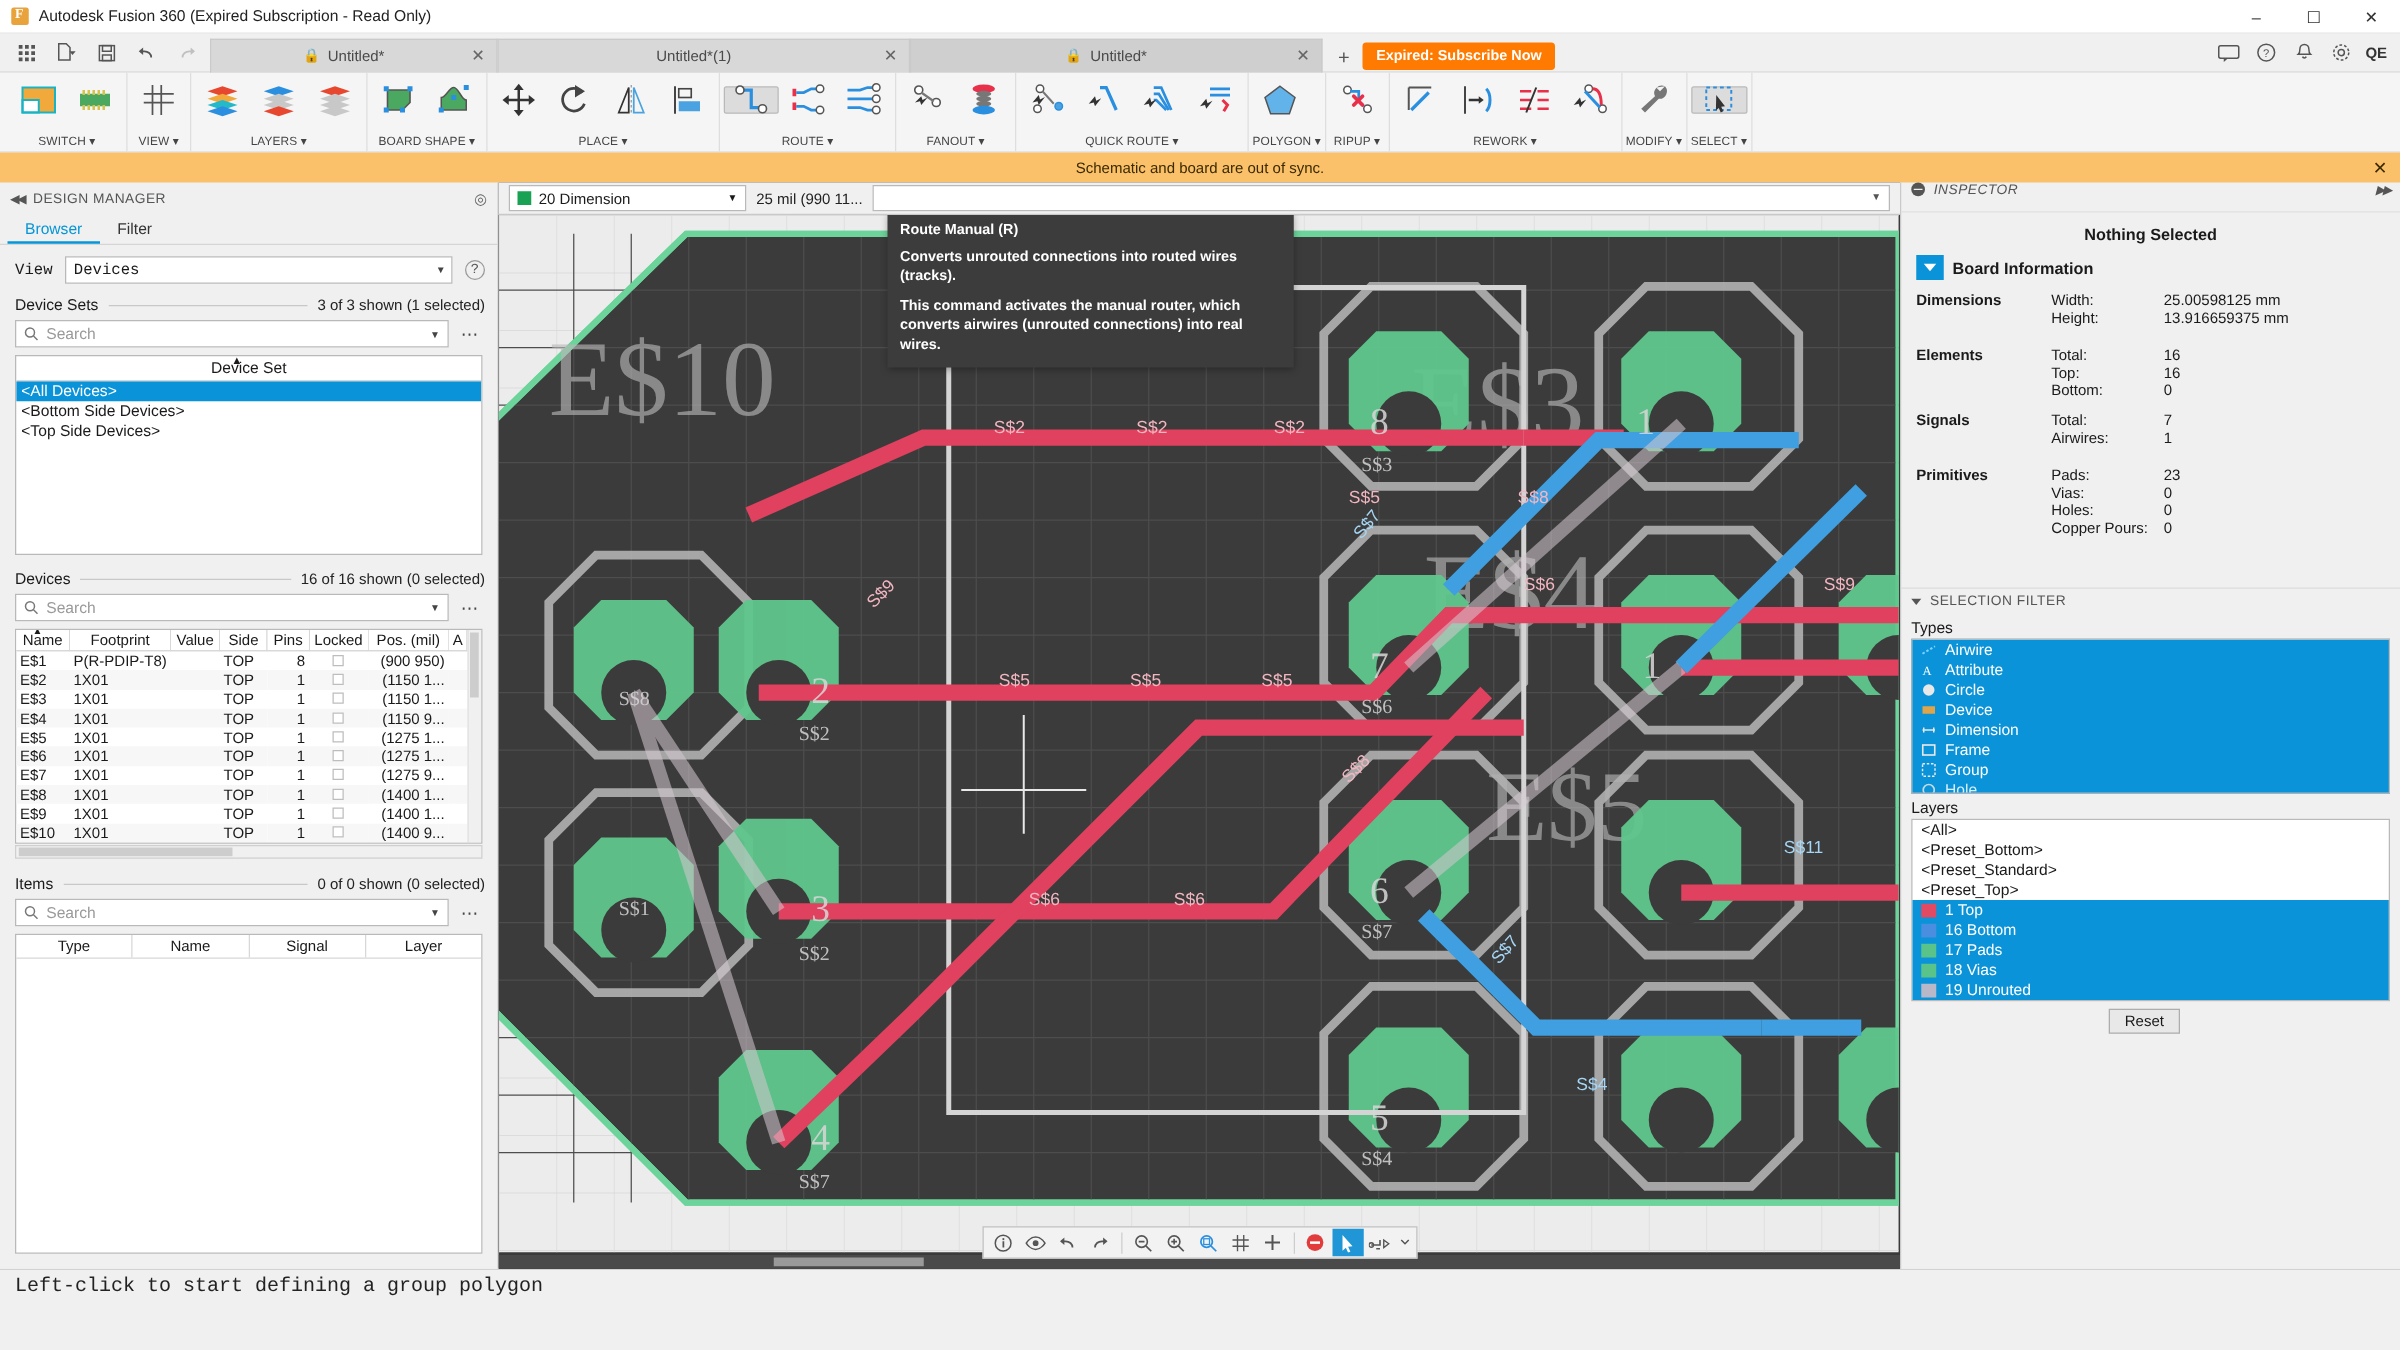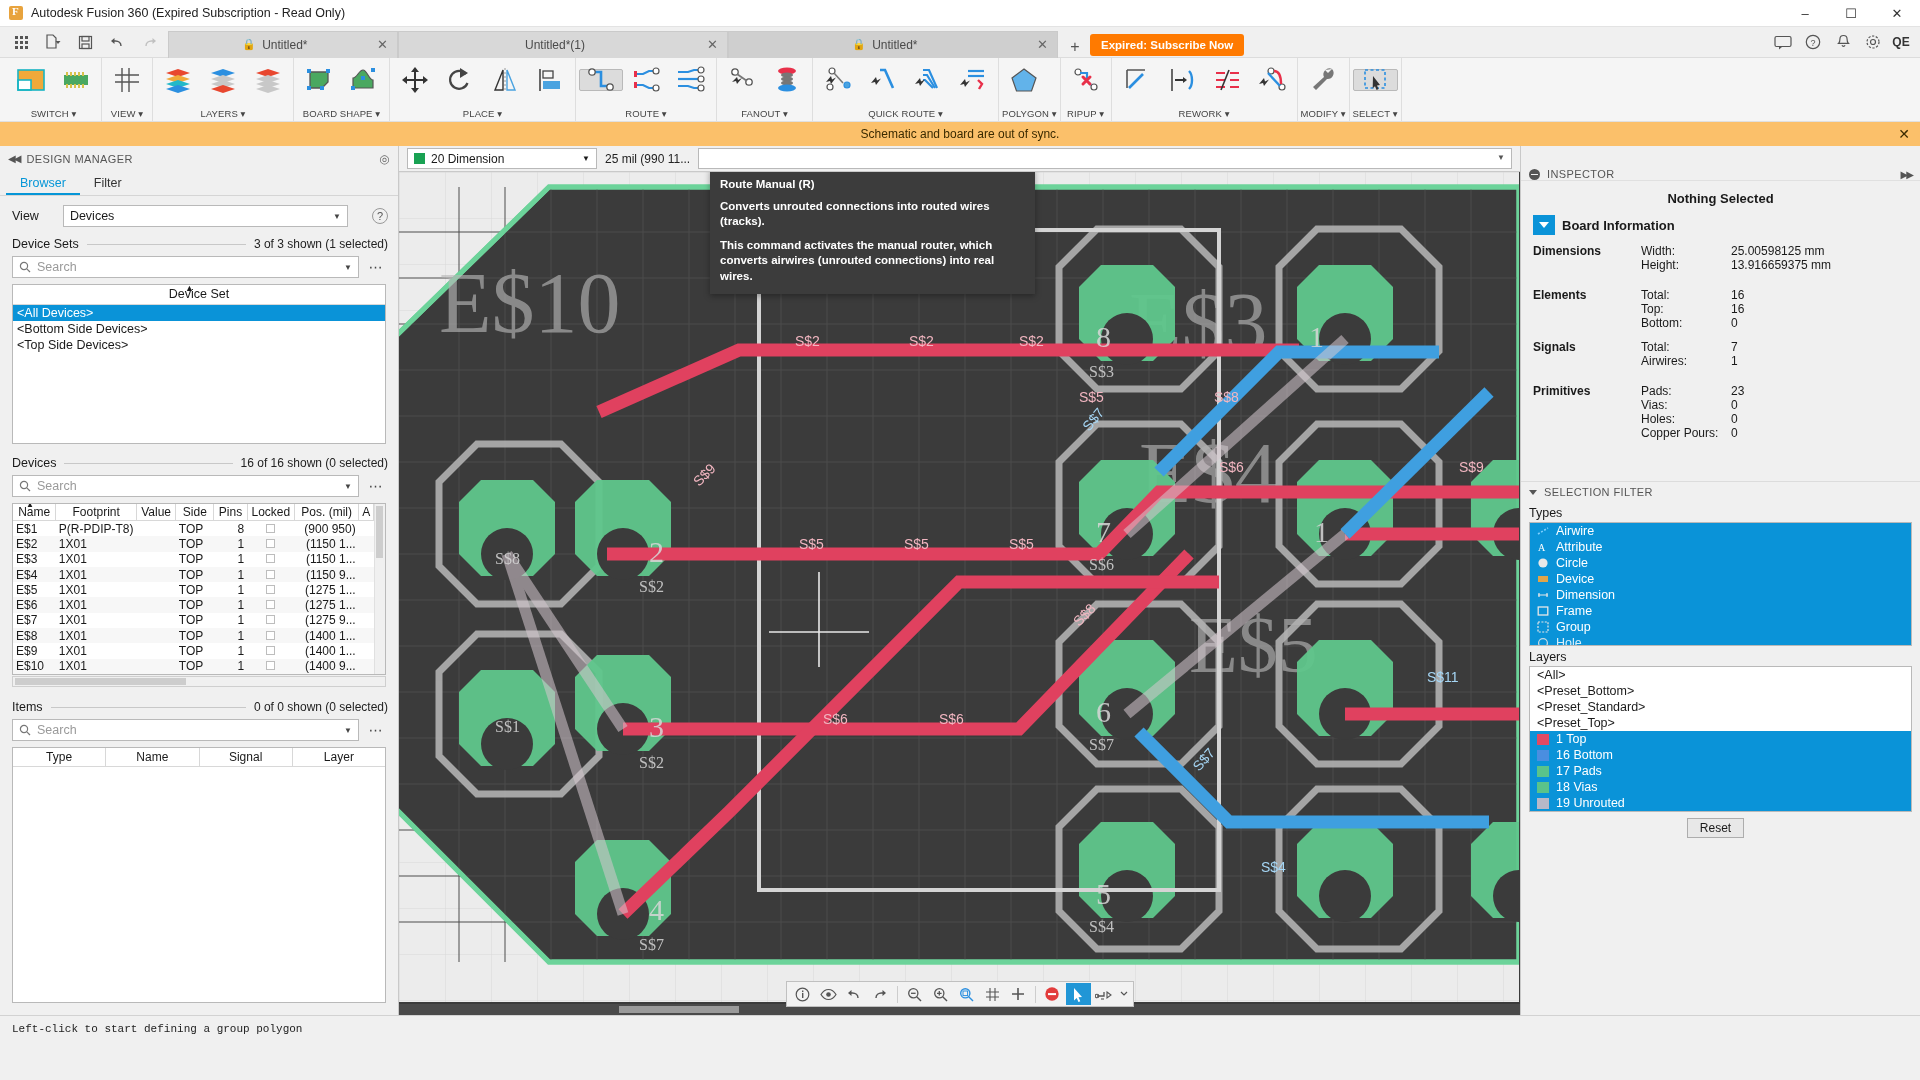--- a/index.html
+++ b/index.html
@@ -121,21 +121,21 @@
   }
   .dm-header .collapse { font-size:10px; color:#555; letter-spacing:-2px; }
   .dm-header .dot-right { margin-left:auto; font-size:12px; color:#666; }
   .dm-tabs { display:flex; height:25px; padding-left:6px; border-bottom:1px solid #d5d5d5; }
   .dm-tab {
     padding:0 14px; font-size:12.5px; color:#333; display:flex; align-items:center;
     position:relative;
   }
   .dm-tab.active { color:#0696d7; }
   .dm-tab.active::after{ content:""; position:absolute; left:0; right:0; bottom:0; height:2px; background:#0696d7;}
-  .view-row { display:flex; align-items:center; gap:24px; padding:9px 10px 6px 12px; }
+  .view-row { display:flex; align-items:center; gap:10px; padding:9px 10px 6px 12px;font-family:Liberation Mono, monospace; }
   .view-row .lbl { font-size:12.5px; }
   .sel {
     flex:1; height:22px; background:#fff; border:1px solid #b9b9b9;
     display:flex; align-items:center; padding:0 6px; font-size:12.5px; position:relative;
   }
   .sel .arr { position:absolute; right:6px; font-size:8px; color:#444; }
   .help-ic {
     width:16px; height:16px; border:1px solid #999; border-radius:50%;
     font-size:11px; display:flex; align-items:center; justify-content:center; color:#555; flex:none;
   }
@@ -218,22 +218,22 @@
   .cbtn.active { background:#2196d6; color:#fff; }
   .cdiv { width:1px; height:17px; background:#cdcdcd; margin:0 3px; }
   .canvas-hscroll {
     position:absolute; left:0; right:0; bottom:0; height:11px; background:#4a4a4a;
   }
   .canvas-hscroll .thumb { position:absolute; left:220px; width:120px; top:2px; height:7px; background:#9a9a9a; }
 
   
   .right { width:400px; background:#f0f0f0; border-left:1px solid #c9c9c9; display:flex; flex-direction:column; flex:none;}
   .insp-header {
-    height:35px; display:flex; align-items:flex-end; gap:7px; padding:0 8px;
-    font-size:11px; color:#555; letter-spacing:.4px; border-bottom:1px solid #e0e0e0;
+    height:24px; display:flex; align-items:flex-start; gap:7px; padding:0 8px;
+    font-size:11px; color:#555; letter-spacing:.4px; border-bottom:1px solid #e0e0e0;font-style:italic;
   }
   .insp-header .minus { width:11px; height:11px; border-radius:50%; background:#555; position:relative;}
   .insp-header .minus::after{content:"";position:absolute;left:2px;top:5px;width:7px;height:1px;background:#f0f0f0;}
   .insp-header .expand { margin-left:auto; color:#555; letter-spacing:-2px; font-size:10px;}
   .nothing-sel { text-align:center; font-size:13px; font-weight:bold; padding:10px 0 9px; }
   .bi-head { display:flex; align-items:center; gap:7px; padding:0 0 0 12px; }
   .bi-tri {
     width:22px; height:20px; background:#0a93d8; display:flex; align-items:center; justify-content:center;
   }
   .bi-tri span { border-left:5px solid transparent; border-right:5px solid transparent; border-top:6px solid #fff; }
@@ -260,21 +260,21 @@
   .lsw { width:12px; height:11px; flex:none; }
   .reset-row { display:flex; justify-content:center; padding:6px 10px 0 0; }
   .reset-btn {
     font-size:12px; padding:2px 12px; border:1px solid #adadad; background:#e8e8e8;
   }
 
   
   .statusbar {
     height:26px; background:#f0f0f0; border-top:1px solid #d2d2d2;
     display:flex; align-items:center; padding-left:12px;
-    font-family:"Liberation Mono", monospace; font-size:11px; color:#222;
+    font-family:"Liberation Mono", monospace; font-size:16px; color:#222;
   }
 </style>
 </head>
 <body>
 
 <div class="app">
 
   <div class="titlebar">
     <div class="fusion-logo"></div>
     <div class="title-text">Autodesk Fusion 360 (Expired Subscription - Read Only)</div>

